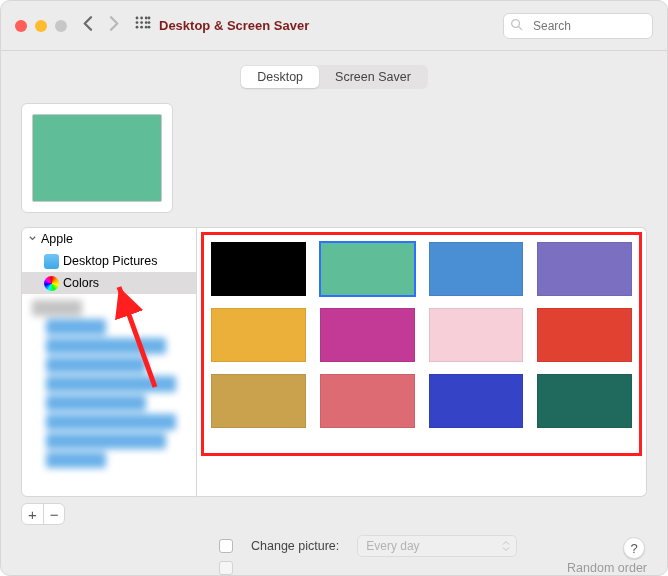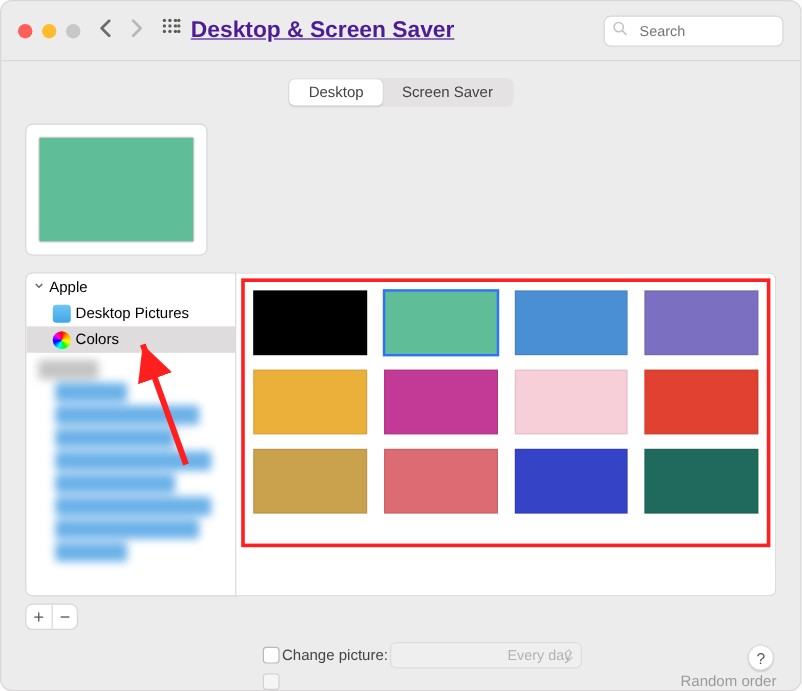--- a/index.html
+++ b/index.html
@@ -9,21 +9,21 @@
 
   
   .titlebar { height:50px; display:flex; align-items:center; padding:0 14px; border-bottom:1px solid var(--border); }
   .traffic { display:flex; gap:8px; margin-right:14px; }
   .traffic span { width:12px; height:12px; border-radius:50%; display:block; }
   .tl-red{background:#fe5f58;} .tl-yel{background:#febc2e;} .tl-grn{background:#c7c7c7;}
   .nav { display:flex; gap:10px; align-items:center; margin-right:14px; }
   .nav svg{width:15px;height:15px;}
   .nav .disabled{opacity:.4;}
   .apps-icon svg{width:16px;height:16px;}
-  .title { font-weight:700; font-size:19px; color:#4c1d95; margin-left:8px;text-decoration:underline; }
+  .title { font-weight:700; font-size:13px; color:#7f1d1d; margin-left:8px; }
   .search { margin-left:auto; width:150px; height:26px; background:#fff; border:1px solid var(--border); border-radius:6px; display:flex; align-items:center; padding:0 6px; gap:8px; box-shadow:0 1px 0 rgba(255,255,255,.6) inset; }
   .search svg{width:13px;height:13px;opacity:.5;}
   .search input{border:none;outline:none;flex:1;font-size:12px;color:#555;background:transparent;}
 
   
   .tabs { display:flex; justify-content:center; margin-top:14px; }
   .seg { display:flex; background:#e4e2e2; border-radius:6px; padding:1px; }
   .seg button { border:none; background:transparent; font-size:12.5px; padding:4px 16px; border-radius:5px; color:#444; cursor:pointer; }
   .seg button.active { background:#fff; box-shadow:0 1px 2px var(--shadow); }
 
@@ -58,24 +58,24 @@
   
   .grid-panel { flex:1; background:#fff; border:1px solid var(--border); border-left:none; border-radius:0 6px 6px 0; position:relative; height:270px; }
   .highlight-box { position:absolute; inset:4px 4px 40px 4px; border:3px solid #ff1f1f; pointer-events:none; }
   .grid { padding:14px 14px 8px 14px; display:grid; grid-template-columns:repeat(4,1fr); gap:12px 14px; }
   .swatch { height:54px; border:1px solid rgba(0,0,0,.08); cursor:pointer; }
   .swatch.sel{outline:2px solid #2f70ff; outline-offset:-1px;}
   .custom-row { position:absolute; bottom:6px; right:10px; }
   .mac-btn { background:#fff; border:1px solid var(--border); border-radius:5px; font-size:12px; padding:3px 18px; box-shadow:0 1px 1px var(--shadow); cursor:pointer; }
 
   
-  .bottom { display:flex; gap:2px; align-items:center; margin:10px 0 0 198px; font-size:12.5px; color:#444; }
+  .bottom { display:flex; gap:18px; align-items:center; margin:10px 0 0 198px; font-size:12.5px; color:#444; }
   .bottom.row2{margin-top:4px;color:var(--muted);justify-content:space-between;}
   .checkbox{width:14px;height:14px;border:1px solid #b9b9b9;border-radius:3px;background:#fff;display:inline-block;}
-  .select { width:160px; height:22px; border:1px solid var(--border); border-radius:5px; background:#f3f1f1; display:flex; align-items:center; padding:0 8px; font-size:12px; color:var(--muted); position:relative; opacity:.7;justify-content:flex-end; }
+  .select { width:160px; height:22px; border:1px solid var(--border); border-radius:5px; background:#f3f1f1; display:flex; align-items:center; padding:0 8px; font-size:12px; color:var(--muted); position:relative; opacity:.7; }
   .select .caret{position:absolute;right:6px;display:flex;flex-direction:column;opacity:.6;}
   .select .caret svg{width:8px;height:6px;}
 
   .help { position:absolute; right:22px; bottom:16px; width:22px;height:22px;border-radius:50%;border:1px solid var(--border);background:#fff;display:flex;align-items:center;justify-content:center;font-size:13px;color:#555;box-shadow:0 1px 1px var(--shadow); cursor:pointer;}
 
   
   .arrow { position:absolute; left:104px; top:276px; pointer-events:none; }
 </style>
 </head>
 <body>

